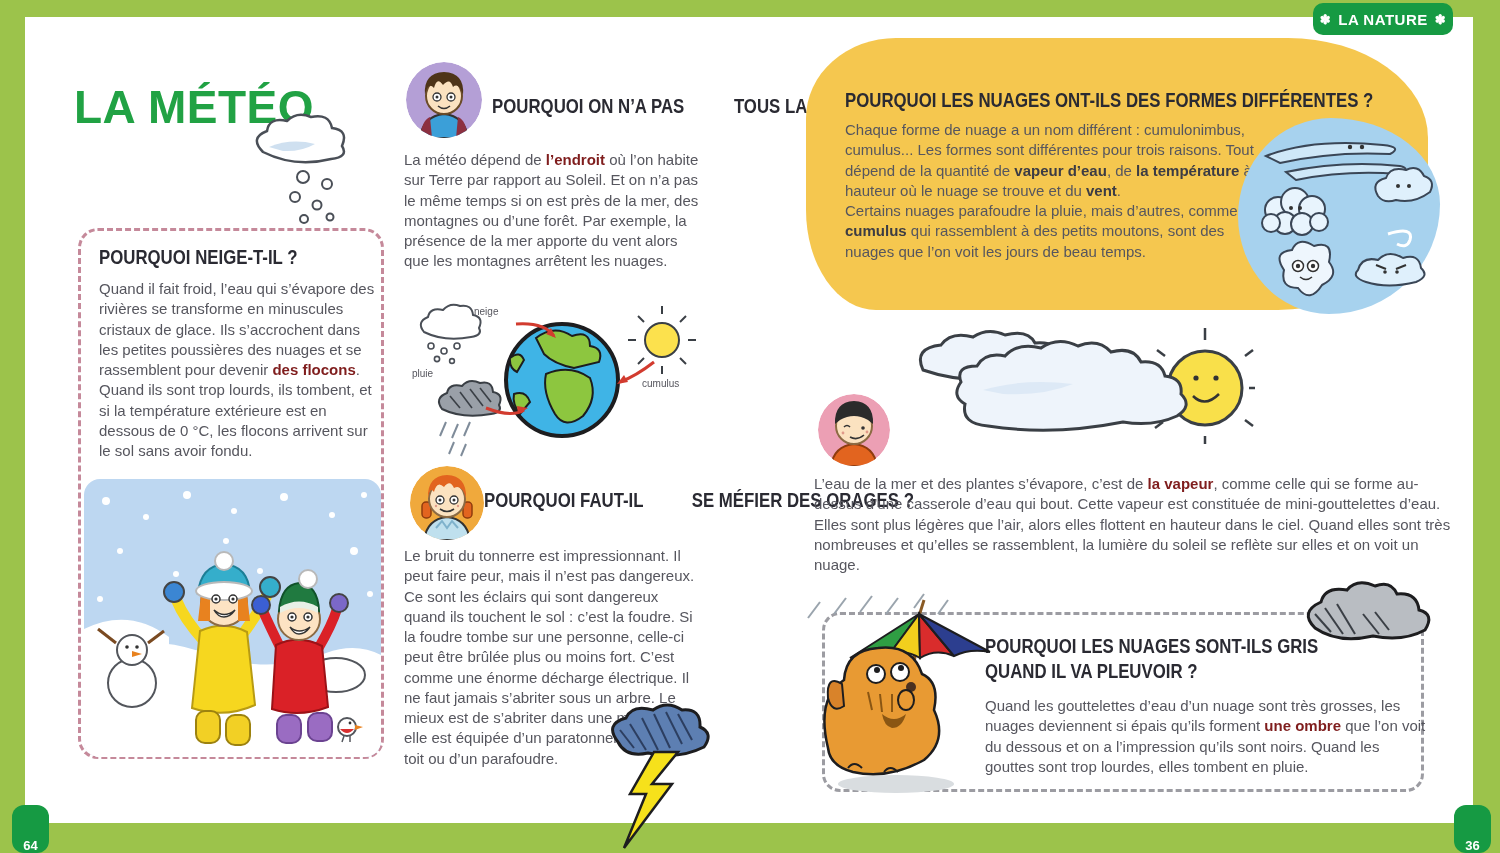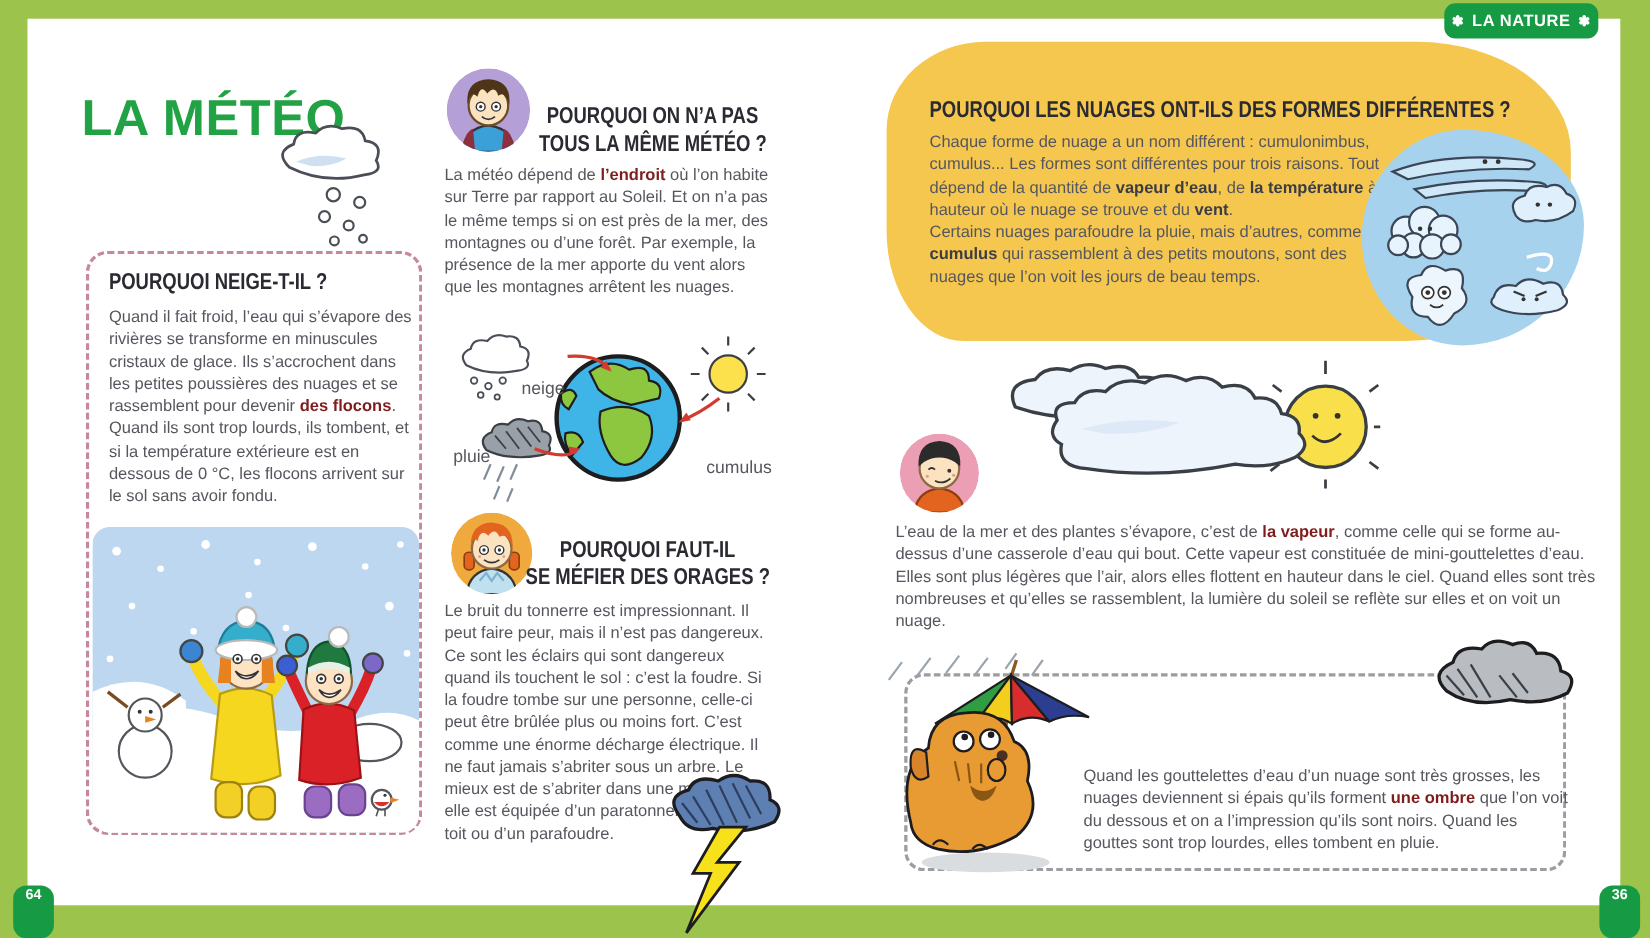--- a/index.html
+++ b/index.html
@@ -7,46 +7,46 @@
           font-family:"Liberation Sans",sans-serif;}
   .sheet{position:absolute;left:25px;top:17px;width:1448px;height:806px;background:#ffffff;}
   .abs{position:absolute;}
 
   .badge{position:absolute;left:1313px;top:3px;width:140px;height:32px;background:#169a43;
          border-radius:10px;display:flex;align-items:center;justify-content:center;gap:7px;
          color:#fff;font-weight:700;font-size:15px;letter-spacing:.5px;}
   .flower{color:#fff;font-size:13px;}
 
   .page-tab{position:absolute;top:805px;width:37px;height:48px;background:#169a43;border-radius:12px;
-            color:#fff;font-size:13px;font-weight:700;display:flex;align-items:flex-start;justify-content:center;}
+            color:#fff;font-size:13px;font-weight:700;display:flex;align-items:flex-end;justify-content:center;}
 
   .main-title{position:absolute;left:74px;top:52px;font-size:46px;font-weight:800;color:#21a244;letter-spacing:.5px;margin-top:28px;}
 
   .qh{font-weight:700;font-size:21px;color:#2a2a32;white-space:nowrap;line-height:1.18;}
   .scale-l{transform:scaleX(.8);transform-origin:0 50%;}
   .scale-c{transform:scaleX(.8);transform-origin:50% 50%;}
-  .qh-center{display:flex;flex-direction:column;align-items:center;}
+  .qh-center{display:flex;flex-direction:row;align-items:center;}
 
   .para{font-size:15px;line-height:1.35;color:#56565e;}
   .para p{margin:0;}
   .seg-green{color:#7f1d1d;font-weight:700;}
   .seg-bold{color:#3c3c44;font-weight:700;}
 
   .snow-box{position:absolute;left:78px;top:228px;width:306px;height:531px;
             border:3px dashed #c5899a;border-radius:20px;box-sizing:border-box;}
   .gray-box{position:absolute;left:822px;top:612px;width:602px;height:180px;
             border:3px dashed #9c9ca2;border-radius:18px;box-sizing:border-box;}
   .yellow-blob{position:absolute;left:806px;top:38px;width:622px;height:272px;background:#f5c74f;
                border-radius:90px 140px 150px 70px / 80px 100px 130px 100px;}
   .blue-blob{position:absolute;left:1238px;top:118px;width:202px;height:196px;background:#a7d2ee;
              border-radius:46% 54% 55% 45% / 50% 44% 56% 50%;}
 
   .avatar{position:absolute;border-radius:50%;overflow:hidden;}
 
-  .diag-label{position:absolute;font-size:16px;color:#56565e;margin-top:39px;}
+  .diag-label{position:absolute;font-size:10px;color:#56565e;}
 </style>
 </head>
 <body>
 
 <div class="canvas">
   <div class="sheet"></div>
 
   <div class="badge">
     <span class="flower">✽</span>
     <span>LA NATURE</span>
@@ -343,20 +343,24 @@
       <path d="M26,33 Q29,30 32,33" fill="none" stroke="#333" stroke-width="1.6"></path>
       <circle cx="45" cy="34" r="1.8" fill="#333"></circle>
       <path d="M32,43 Q39,47 46,41" fill="none" stroke="#333" stroke-width="1.6"></path>
       <circle cx="25" cy="39" r="1.4" fill="#e09a8a"></circle>
         <circle cx="49" cy="38" r="1.4" fill="#e09a8a"></circle>
     </svg>
   </div>
   <div class="para abs" style="left:814px;top:474px;width:650px"><span>L’eau de la mer et des plantes s’évapore, c’est de </span><span class="seg-green">la vapeur</span><span>, comme celle qui se forme au-dessus d’une casserole d’eau qui bout. Cette vapeur est constituée de mini-gouttelettes d’eau. Elles sont plus légères que l’air, alors elles flottent en hauteur dans le ciel. Quand elles sont très nombreuses et qu’elles se rassemblent, la lumière du soleil se reflète sur elles et on voit un nuage.</span></div>
 
   <div class="gray-box"></div>
+  <div class="abs" style="left:985px;top:634px">
+    <div class="qh scale-l">POURQUOI LES NUAGES SONT-ILS GRIS</div>
+    <div class="qh scale-l">QUAND IL VA PLEUVOIR ?</div>
+  </div>
   <div class="para abs" style="left:985px;top:696px;width:445px"><span>Quand les gouttelettes d’eau d’un nuage sont très grosses, les nuages deviennent si épais qu’ils forment </span><span class="seg-green">une ombre</span><span> que l’on voit du dessous et on a l’impression qu’ils sont noirs. Quand les gouttes sont trop lourdes, elles tombent en pluie.</span></div>
 
   <svg class="abs" style="left:1293px;top:574px" width="152" height="82" viewBox="0 0 152 82">
     <path d="M22,54 Q6,38 28,28 Q32,12 54,16 Q64,4 82,12 Q98,6 104,20 Q124,18 126,36 Q142,40 132,56 Q110,68 80,62 Q45,70 22,54 Z" fill="#b9bdc2" stroke="#1d1d1f" stroke-width="3"></path>
     <g stroke="#3a3f45" stroke-width="2">
       <line x1="22" y1="40" x2="38" y2="58"></line>
         <line x1="32" y1="34" x2="50" y2="60"></line>
       <line x1="44" y1="30" x2="62" y2="60"></line>
         <line x1="70" y1="40" x2="86" y2="60"></line>
       <line x1="82" y1="38" x2="96" y2="56"></line>

